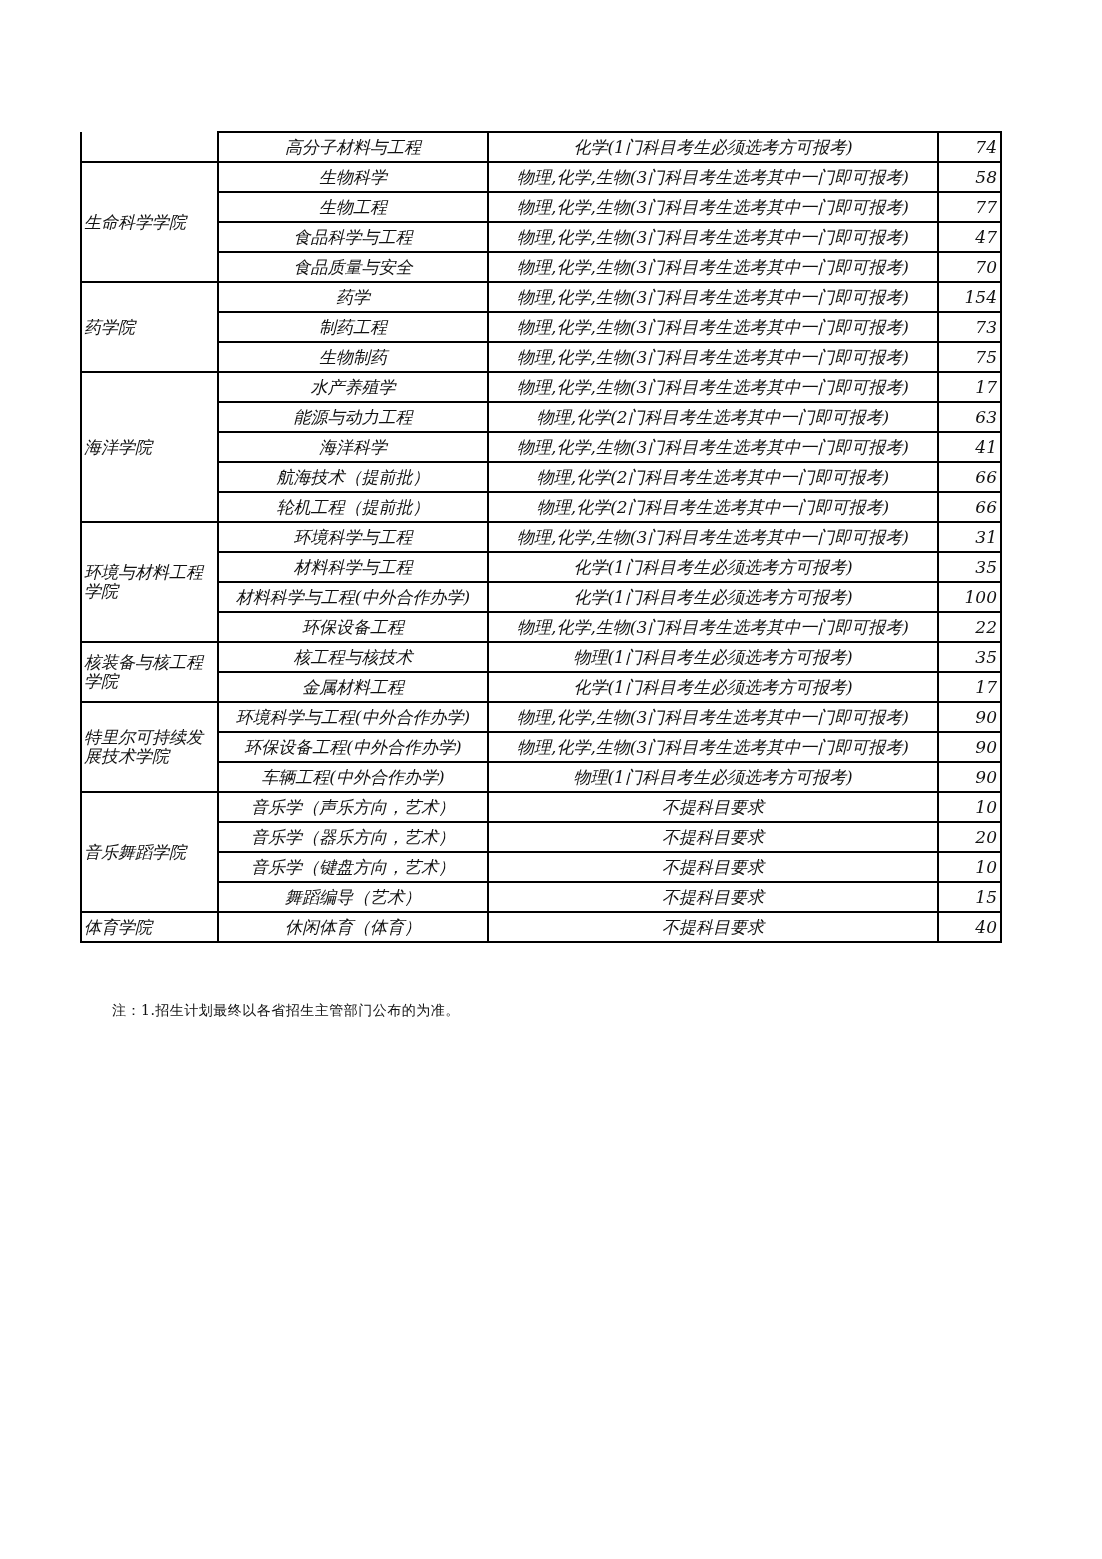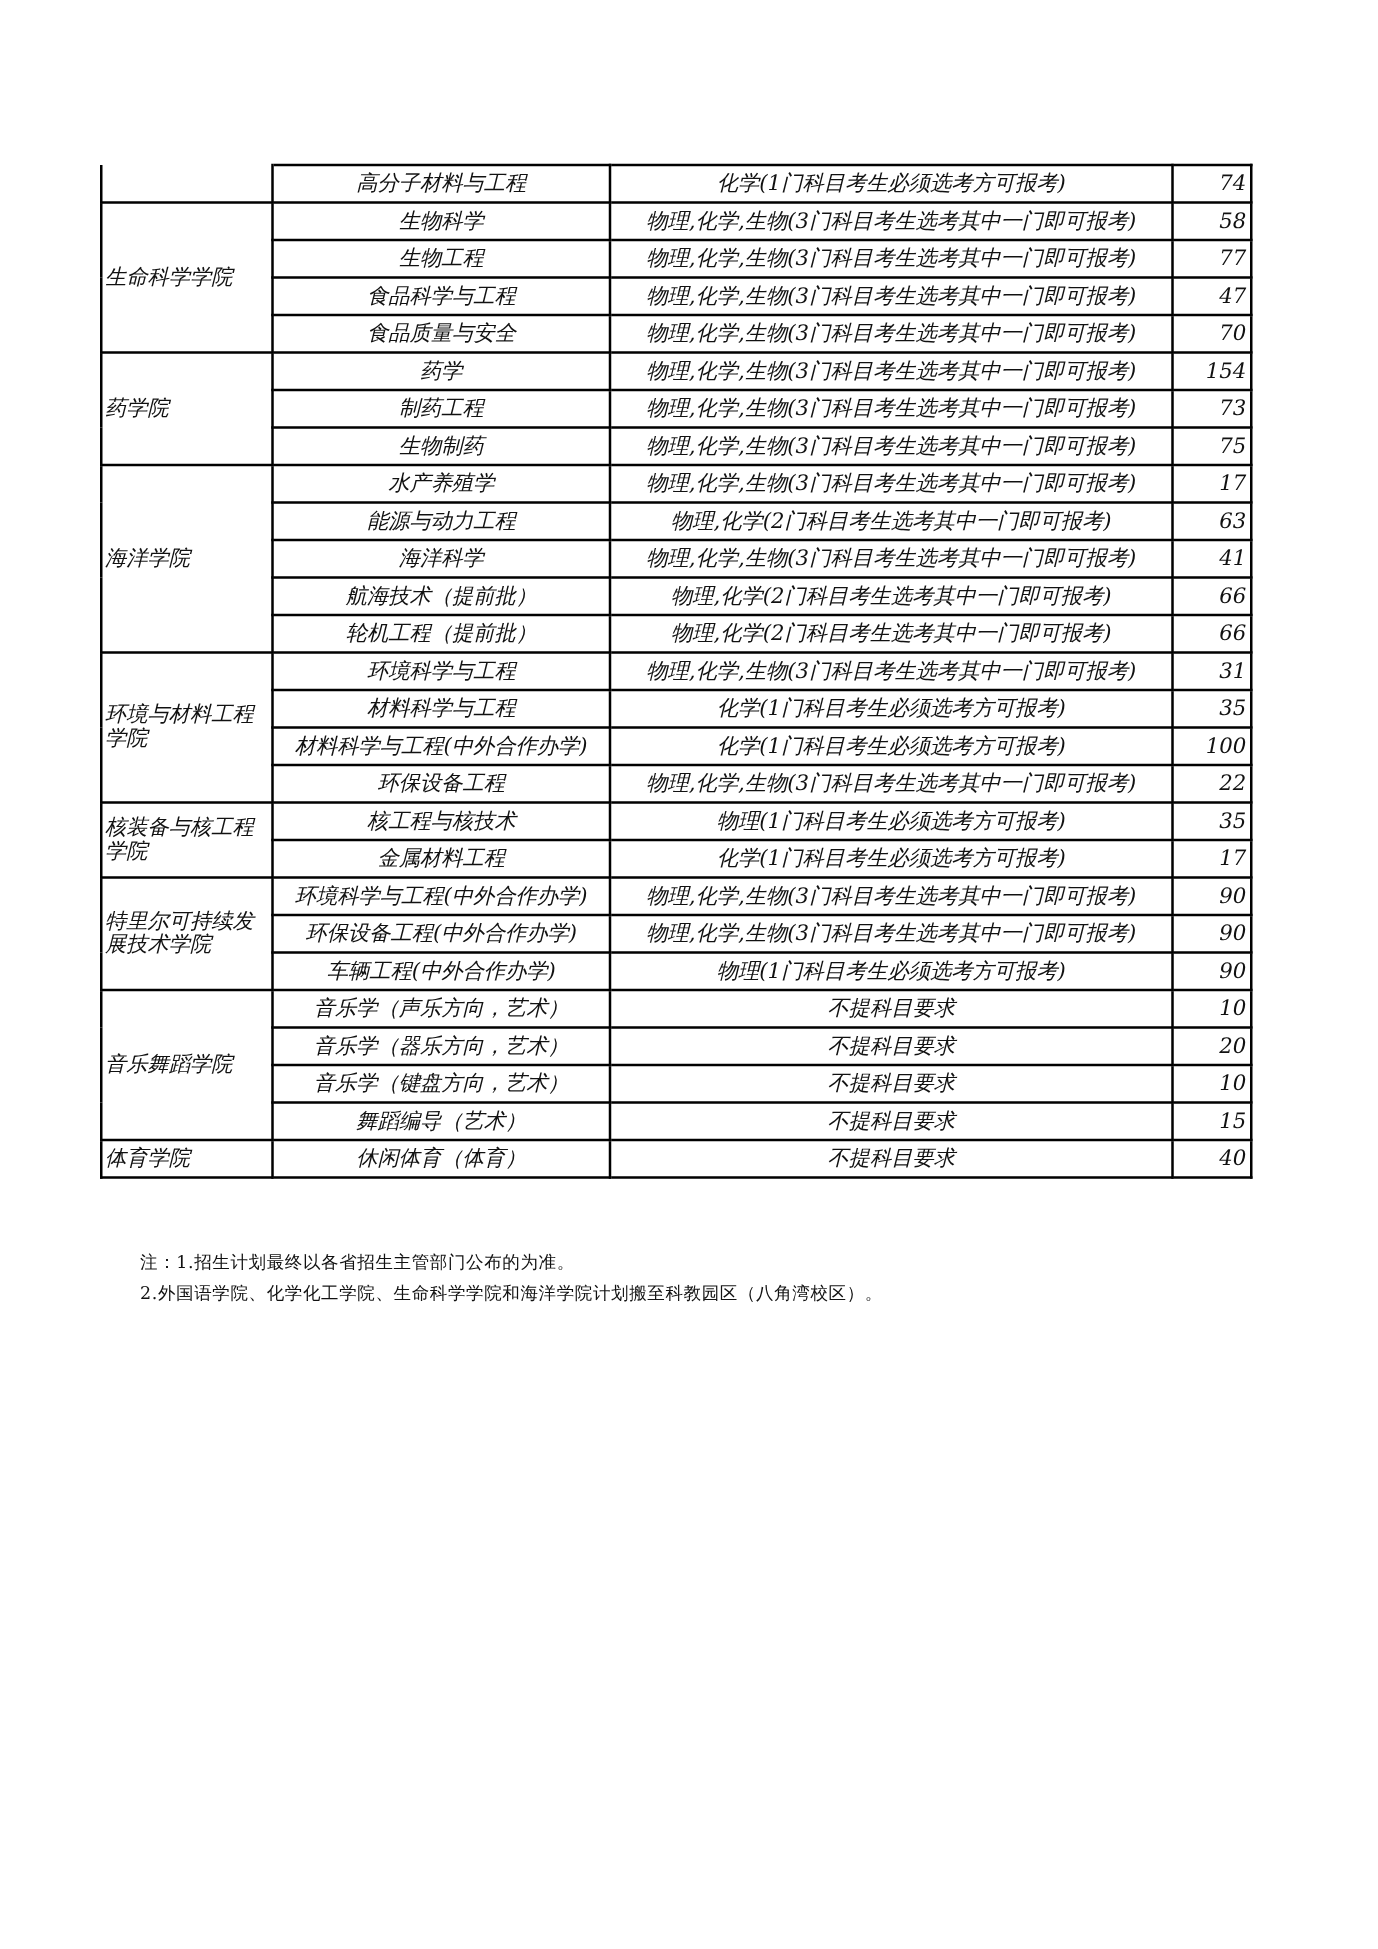--- a/index.html
+++ b/index.html
@@ -169,14 +169,13 @@
         <td class="college" rowspan="1">体育学院</td>
         <td class="major">休闲体育（体育）</td>
         <td class="req">不提科目要求</td>
         <td class="num">40</td>
       </tr>
     </tbody>
 </table>
 
 <div class="notes">
   <div>注：1.招生计划最终以各省招生主管部门公布的为准。</div>
-  <div>2.外国语学院、化学化工学院、生命科学学院和海洋学院计划搬至科教园区（八角湾校区）。</div>
 </div>
 
 </body></html>

